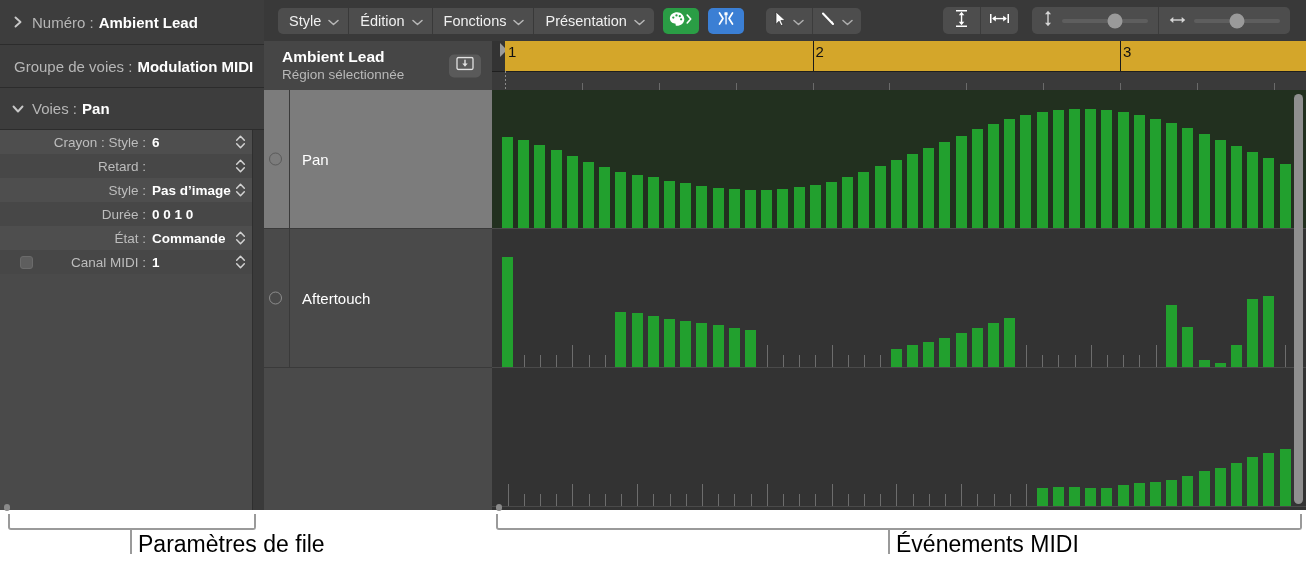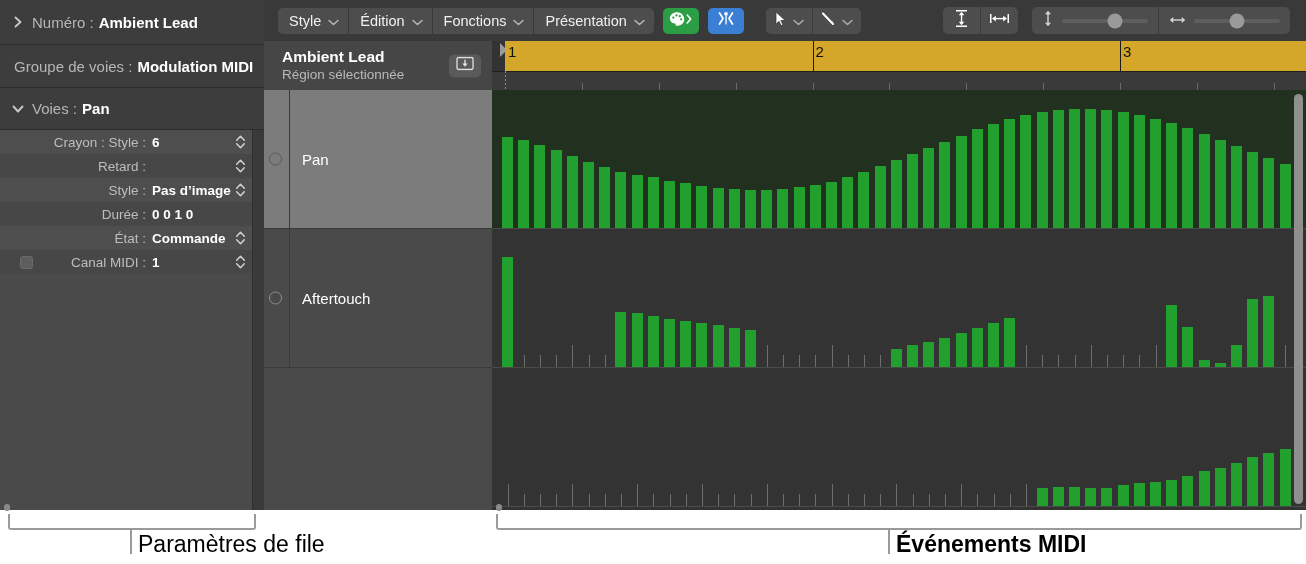--- a/index.html
+++ b/index.html
@@ -694,16 +694,16 @@
 
   <div class="callout">
     <div class="br" style="left:8px;top:514px;width:244px;height:14px;"></div>
     <div class="stem" style="left:130px;top:528px;height:26px;"></div>
     <div class="clabel" style="left:138px;top:531px;">Paramètres de file</div>
   </div>
 
   <div class="callout">
     <div class="br" style="left:496px;top:514px;width:802px;height:14px;"></div>
     <div class="stem" style="left:888px;top:528px;height:26px;"></div>
-    <div class="clabel" style="left:896px;top:531px;font-weight:bold;">Événements MIDI</div>
+    <div class="clabel" style="left:896px;top:531px;">Événements MIDI</div>
   </div>
 
 </div>
 
 </body></html>

